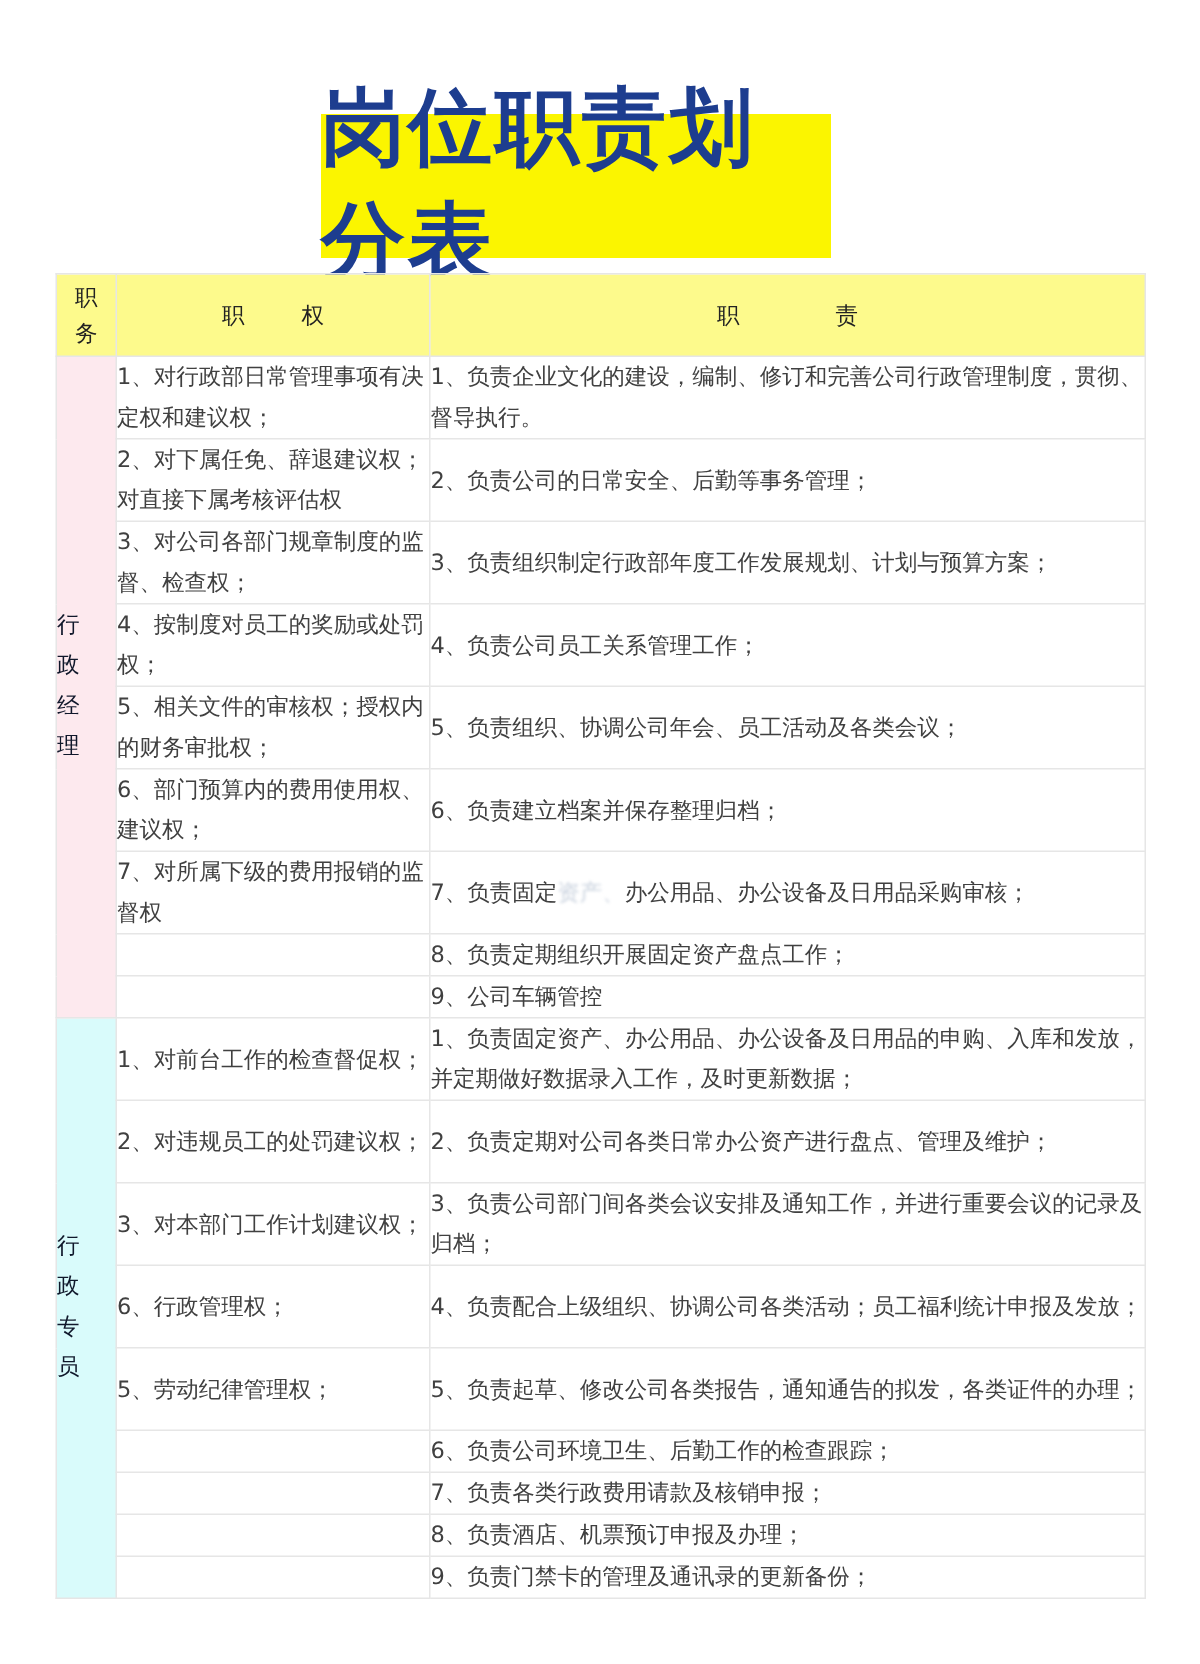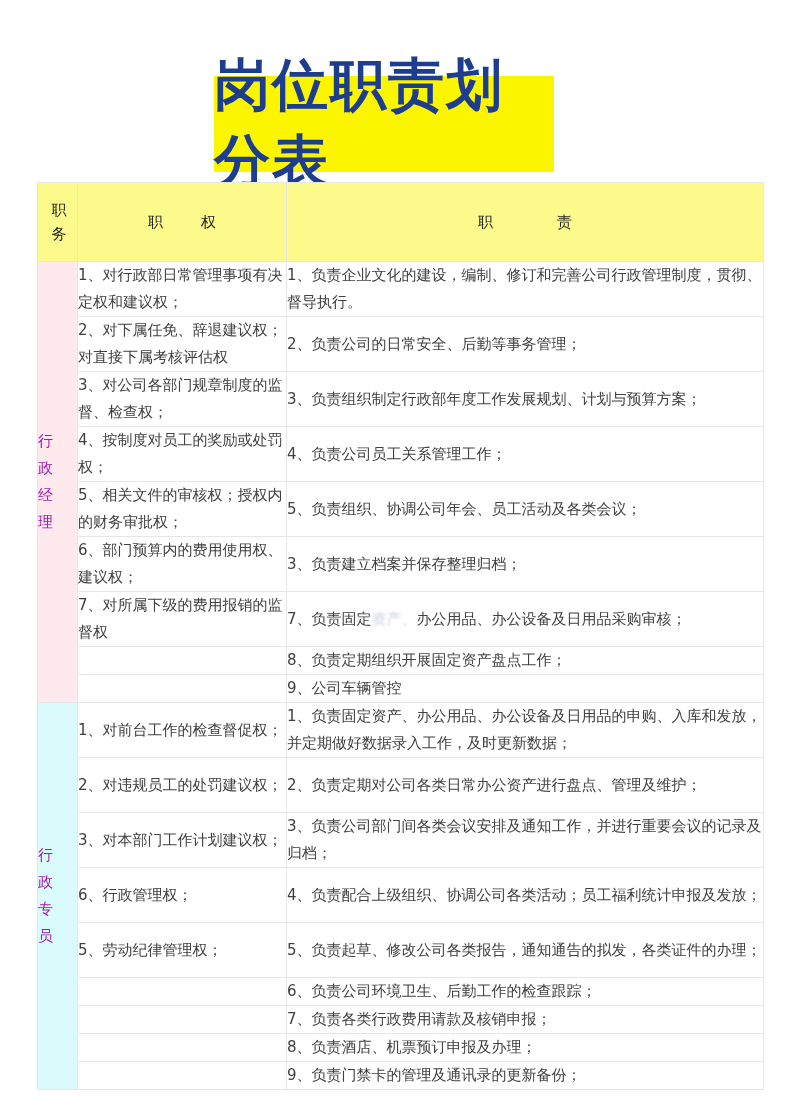--- a/index.html
+++ b/index.html
@@ -23,26 +23,26 @@
     border: 1px solid #e6e6e6; padding: 0 0 0 0; font-size: 15px; line-height: 27px;
     vertical-align: middle; text-align: left; font-weight: normal;
   }
   col.c-role { width: 40px; }
   col.c-rights { width: 209px; }
   col.c-duties { width: 477px; }
   thead th {
     background: #fdfa8c; height: 54px; font-family: "DejaVu Serif", "Liberation Serif", serif;
     font-weight: bold; color: #222; font-size: 15px;
   }
-  thead th.h-role { padding: 12px; text-align: center; line-height: 24px; }
+  thead th.h-role { padding: 0; text-align: center; line-height: 24px; }
   thead th.h-center { text-align: center; padding: 0; letter-spacing: 38px; text-indent: 38px; }
   thead th.h-duties { letter-spacing: 64px; text-indent: 64px; }
   td.role {
-    padding: 0; text-align: center; font-family: Liberation Serif, serif;
-    font-weight: bold; color: #a21caf; font-size: 16px; line-height: 30px;
+    padding: 0; text-align: center; font-family: Liberation Mono, monospace;
+    font-weight: bold; color: #0f172a; font-size: 16px; line-height: 30px;
   }
   td.role.manager { background: #fde9ee; }
   td.role.specialist { background: #d9fbfb; }
   td.role .vert { display: inline-block; width: 18px; word-break: break-all; }
   tr.h54 td.cell { height: 54px; }
   tr.h27 td.cell { height: 27px; margin-top: 42px; }
   td.cell { color: #404040; }
   .blur { color: #c9d2de; filter: blur(1px); }
 </style>
 </head>
@@ -83,21 +83,21 @@
     <tr class="h54">
       <td class="cell">4、按制度对员工的奖励或处罚权；</td>
       <td class="cell">4、负责公司员工关系管理工作；</td>
     </tr>
     <tr class="h54">
       <td class="cell">5、相关文件的审核权；授权内的财务审批权；</td>
       <td class="cell">5、负责组织、协调公司年会、员工活动及各类会议；</td>
     </tr>
     <tr class="h54">
       <td class="cell">6、部门预算内的费用使用权、建议权；</td>
-      <td class="cell">3、负责建立档案并保存整理归档；</td>
+      <td class="cell">6、负责建立档案并保存整理归档；</td>
     </tr>
     <tr class="h54">
       <td class="cell">7、对所属下级的费用报销的监督权</td>
       <td class="cell"><span>7、负责固定</span><span class="blur">资产、</span><span>办公用品、办公设备及日用品采购审核；</span></td>
     </tr>
     <tr class="h27">
       <td class="cell"></td>
       <td class="cell">8、负责定期组织开展固定资产盘点工作；</td>
     </tr>
     <tr class="h27">

